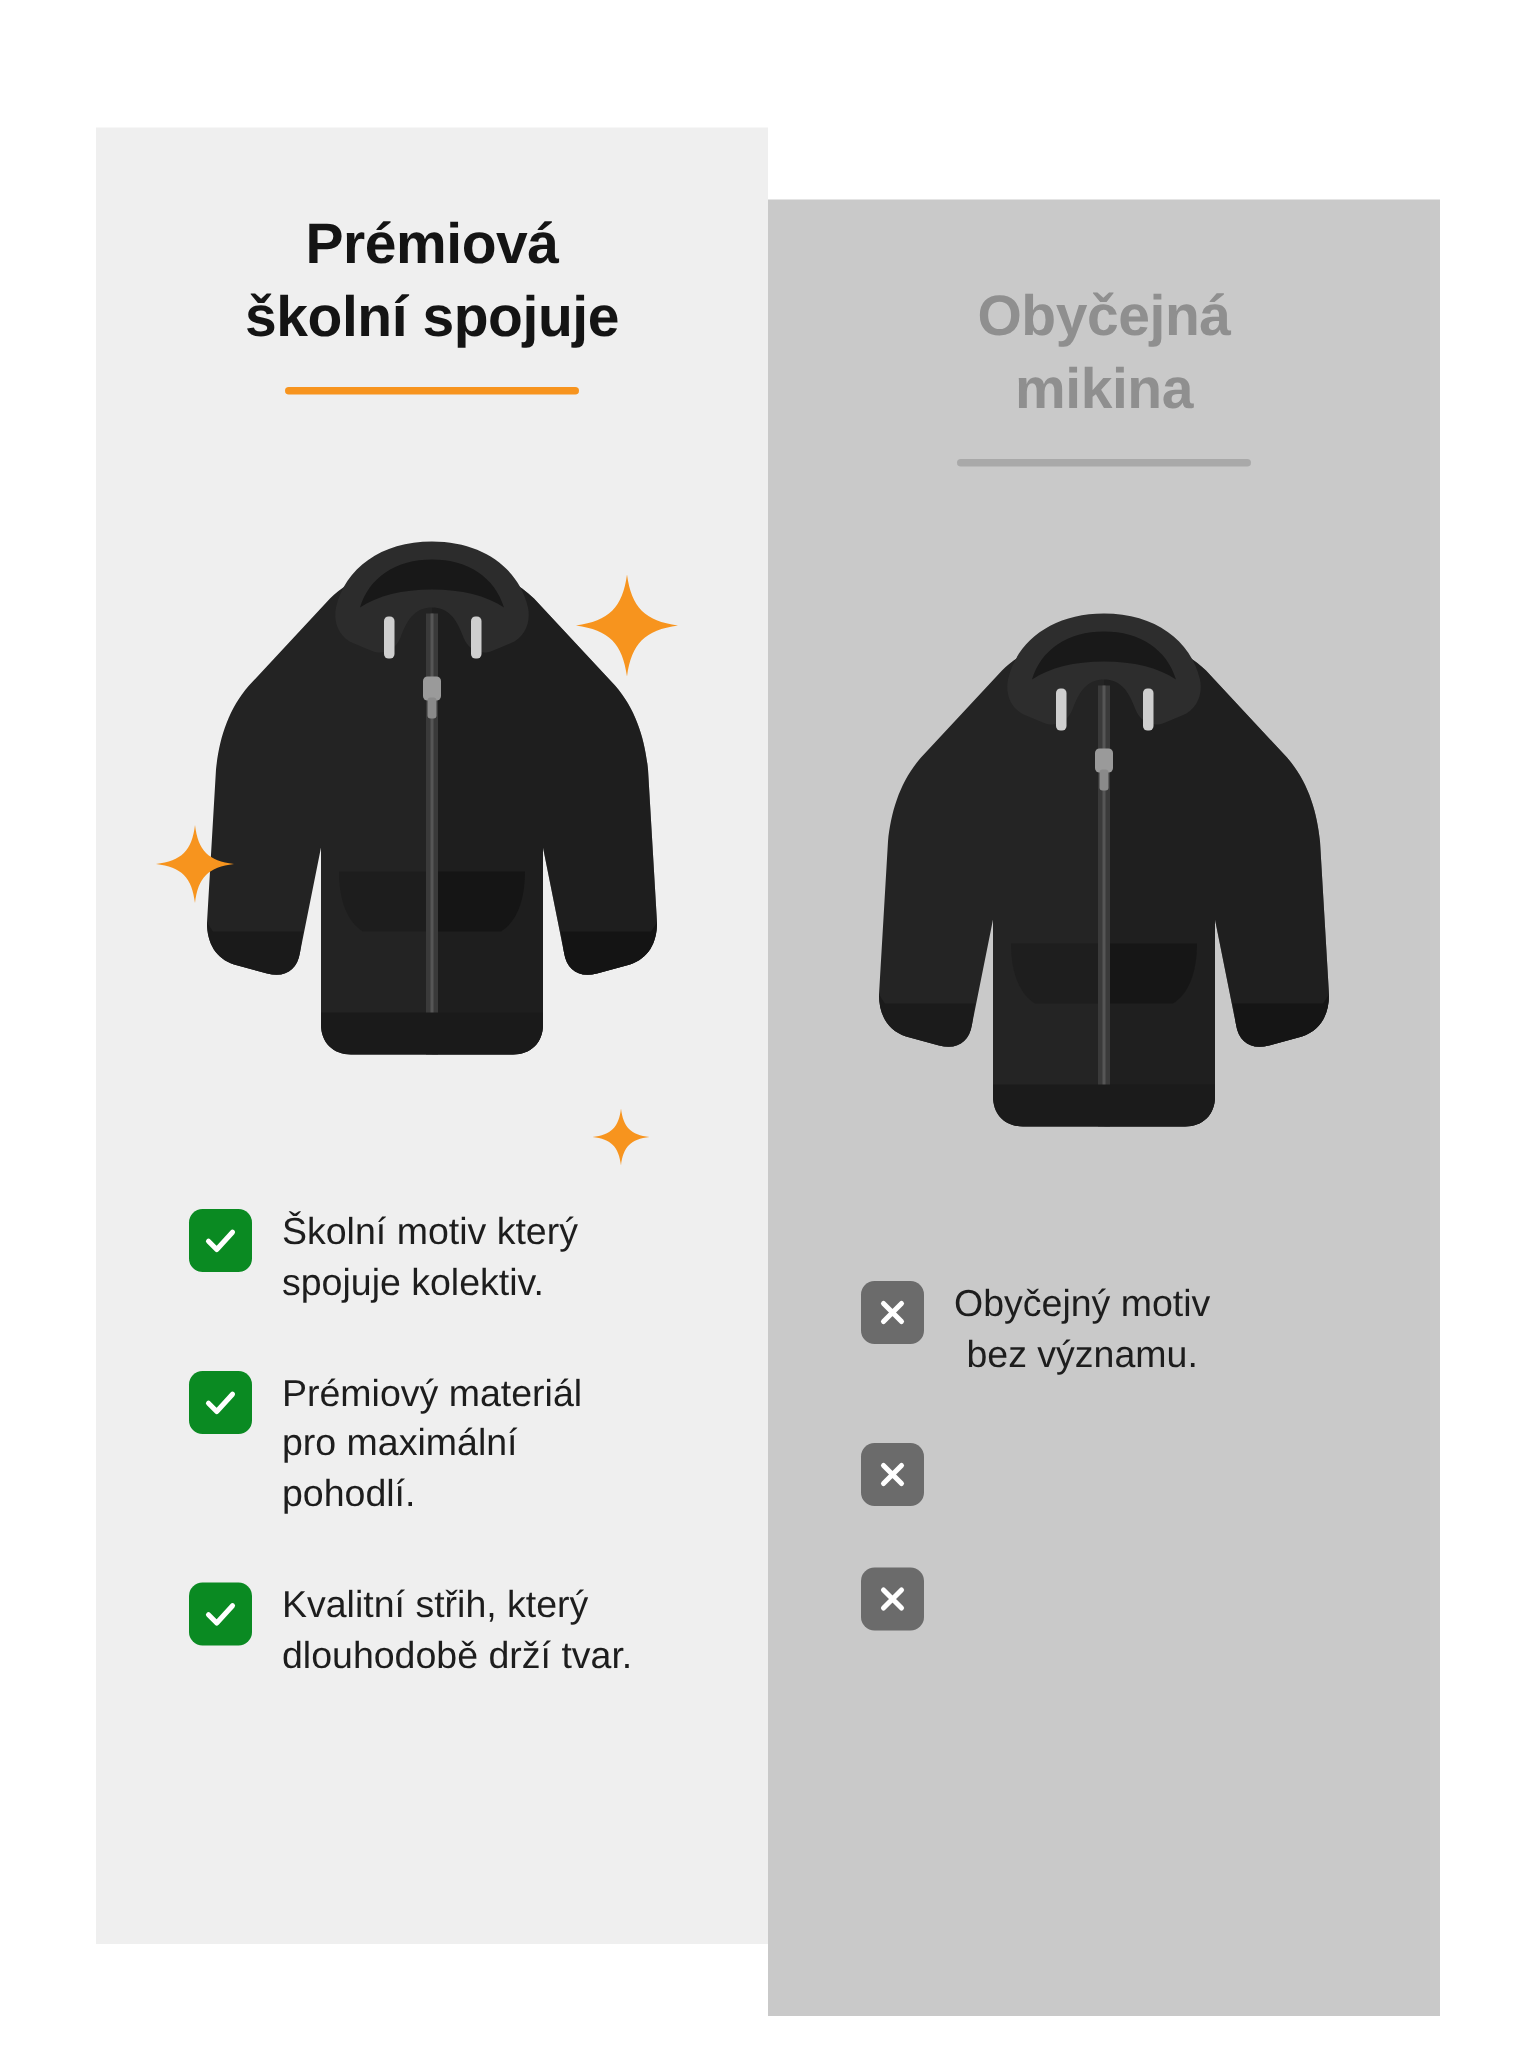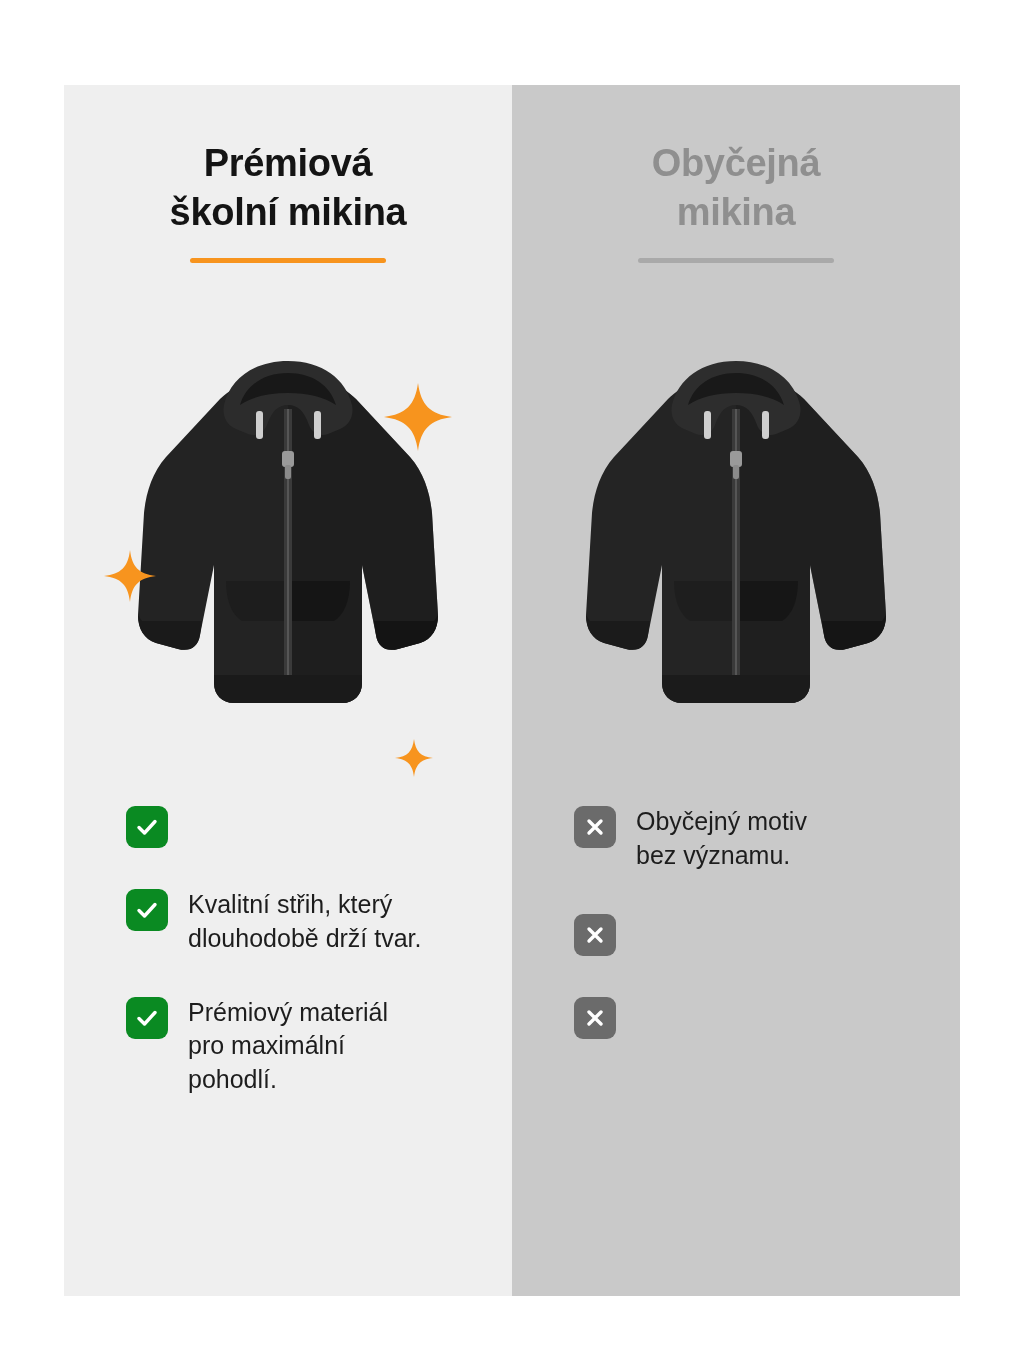--- a/index.html
+++ b/index.html
@@ -28,20 +28,21 @@
     width: 448px;
     height: 100%;
     box-sizing: border-box;
     overflow: hidden;
   }
   .column.premium {
     background: #efefef;
   }
   .column.ordinary {
     background: #c9c9c9;
+    margin-top: 48px;
   }
 
   
   .col-head {
     position: absolute;
     top: 54px;
     left: 0;
     width: 100%;
     text-align: center;
   }
@@ -117,32 +118,32 @@
   .badge.ok  { background: #0a8a22; }
   .badge.no  { background: #6b6b6b; }
 
   .feature-text {
     font-size: 25px;
     line-height: 1.35;
     color: #1d1d1d;
     white-space: pre-line;
     padding-top: 2px;
   }
-  .ordinary .feature-text { color: #1d1d1d; }
+  .ordinary .feature-text { color: #1d1d1d; text-align: center; }
 </style>
 </head>
 <body>
 
 <div class="board">
 
   <div class="column premium">
 
     <div class="col-head">
       <h2 class="col-title">Prémiová
-školní mikina</h2>
+školní spojuje</h2>
       <div class="title-rule"></div>
     </div>
 
     <div class="hoodie-wrap">
       <svg class="hoodie-svg" width="300" height="370" viewBox="0 0 300 370">
         <g>
 
           <path d="M150 22
                    C120 22 96 32 82 46
                    L28 104
@@ -219,41 +220,43 @@
     </div>
 
     <div class="features">
 
       <div class="feature">
         <span class="badge ok">
           <svg width="24" height="24" viewBox="0 0 24 24">
               <path d="M4 12.5 L9.5 18 L20 6.5" fill="none" stroke="#ffffff" stroke-width="3.4" stroke-linecap="round" stroke-linejoin="round"></path>
             </svg>
         </span>
-      </div>
-
-      <div class="feature">
-        <span class="badge ok">
-          <svg width="24" height="24" viewBox="0 0 24 24">
-              <path d="M4 12.5 L9.5 18 L20 6.5" fill="none" stroke="#ffffff" stroke-width="3.4" stroke-linecap="round" stroke-linejoin="round"></path>
-            </svg>
-        </span>
-        <span class="feature-text">Kvalitní střih, který
-dlouhodobě drží tvar.</span>
+        <span class="feature-text">Školní motiv který
+spojuje kolektiv.</span>
       </div>
 
       <div class="feature">
         <span class="badge ok">
           <svg width="24" height="24" viewBox="0 0 24 24">
               <path d="M4 12.5 L9.5 18 L20 6.5" fill="none" stroke="#ffffff" stroke-width="3.4" stroke-linecap="round" stroke-linejoin="round"></path>
             </svg>
         </span>
         <span class="feature-text">Prémiový materiál
 pro maximální
 pohodlí.</span>
+      </div>
+
+      <div class="feature">
+        <span class="badge ok">
+          <svg width="24" height="24" viewBox="0 0 24 24">
+              <path d="M4 12.5 L9.5 18 L20 6.5" fill="none" stroke="#ffffff" stroke-width="3.4" stroke-linecap="round" stroke-linejoin="round"></path>
+            </svg>
+        </span>
+        <span class="feature-text">Kvalitní střih, který
+dlouhodobě drží tvar.</span>
       </div>
 
     </div>
   </div>
 
   <div class="column ordinary">
 
     <div class="col-head">
       <h2 class="col-title">Obyčejná
 mikina</h2>

